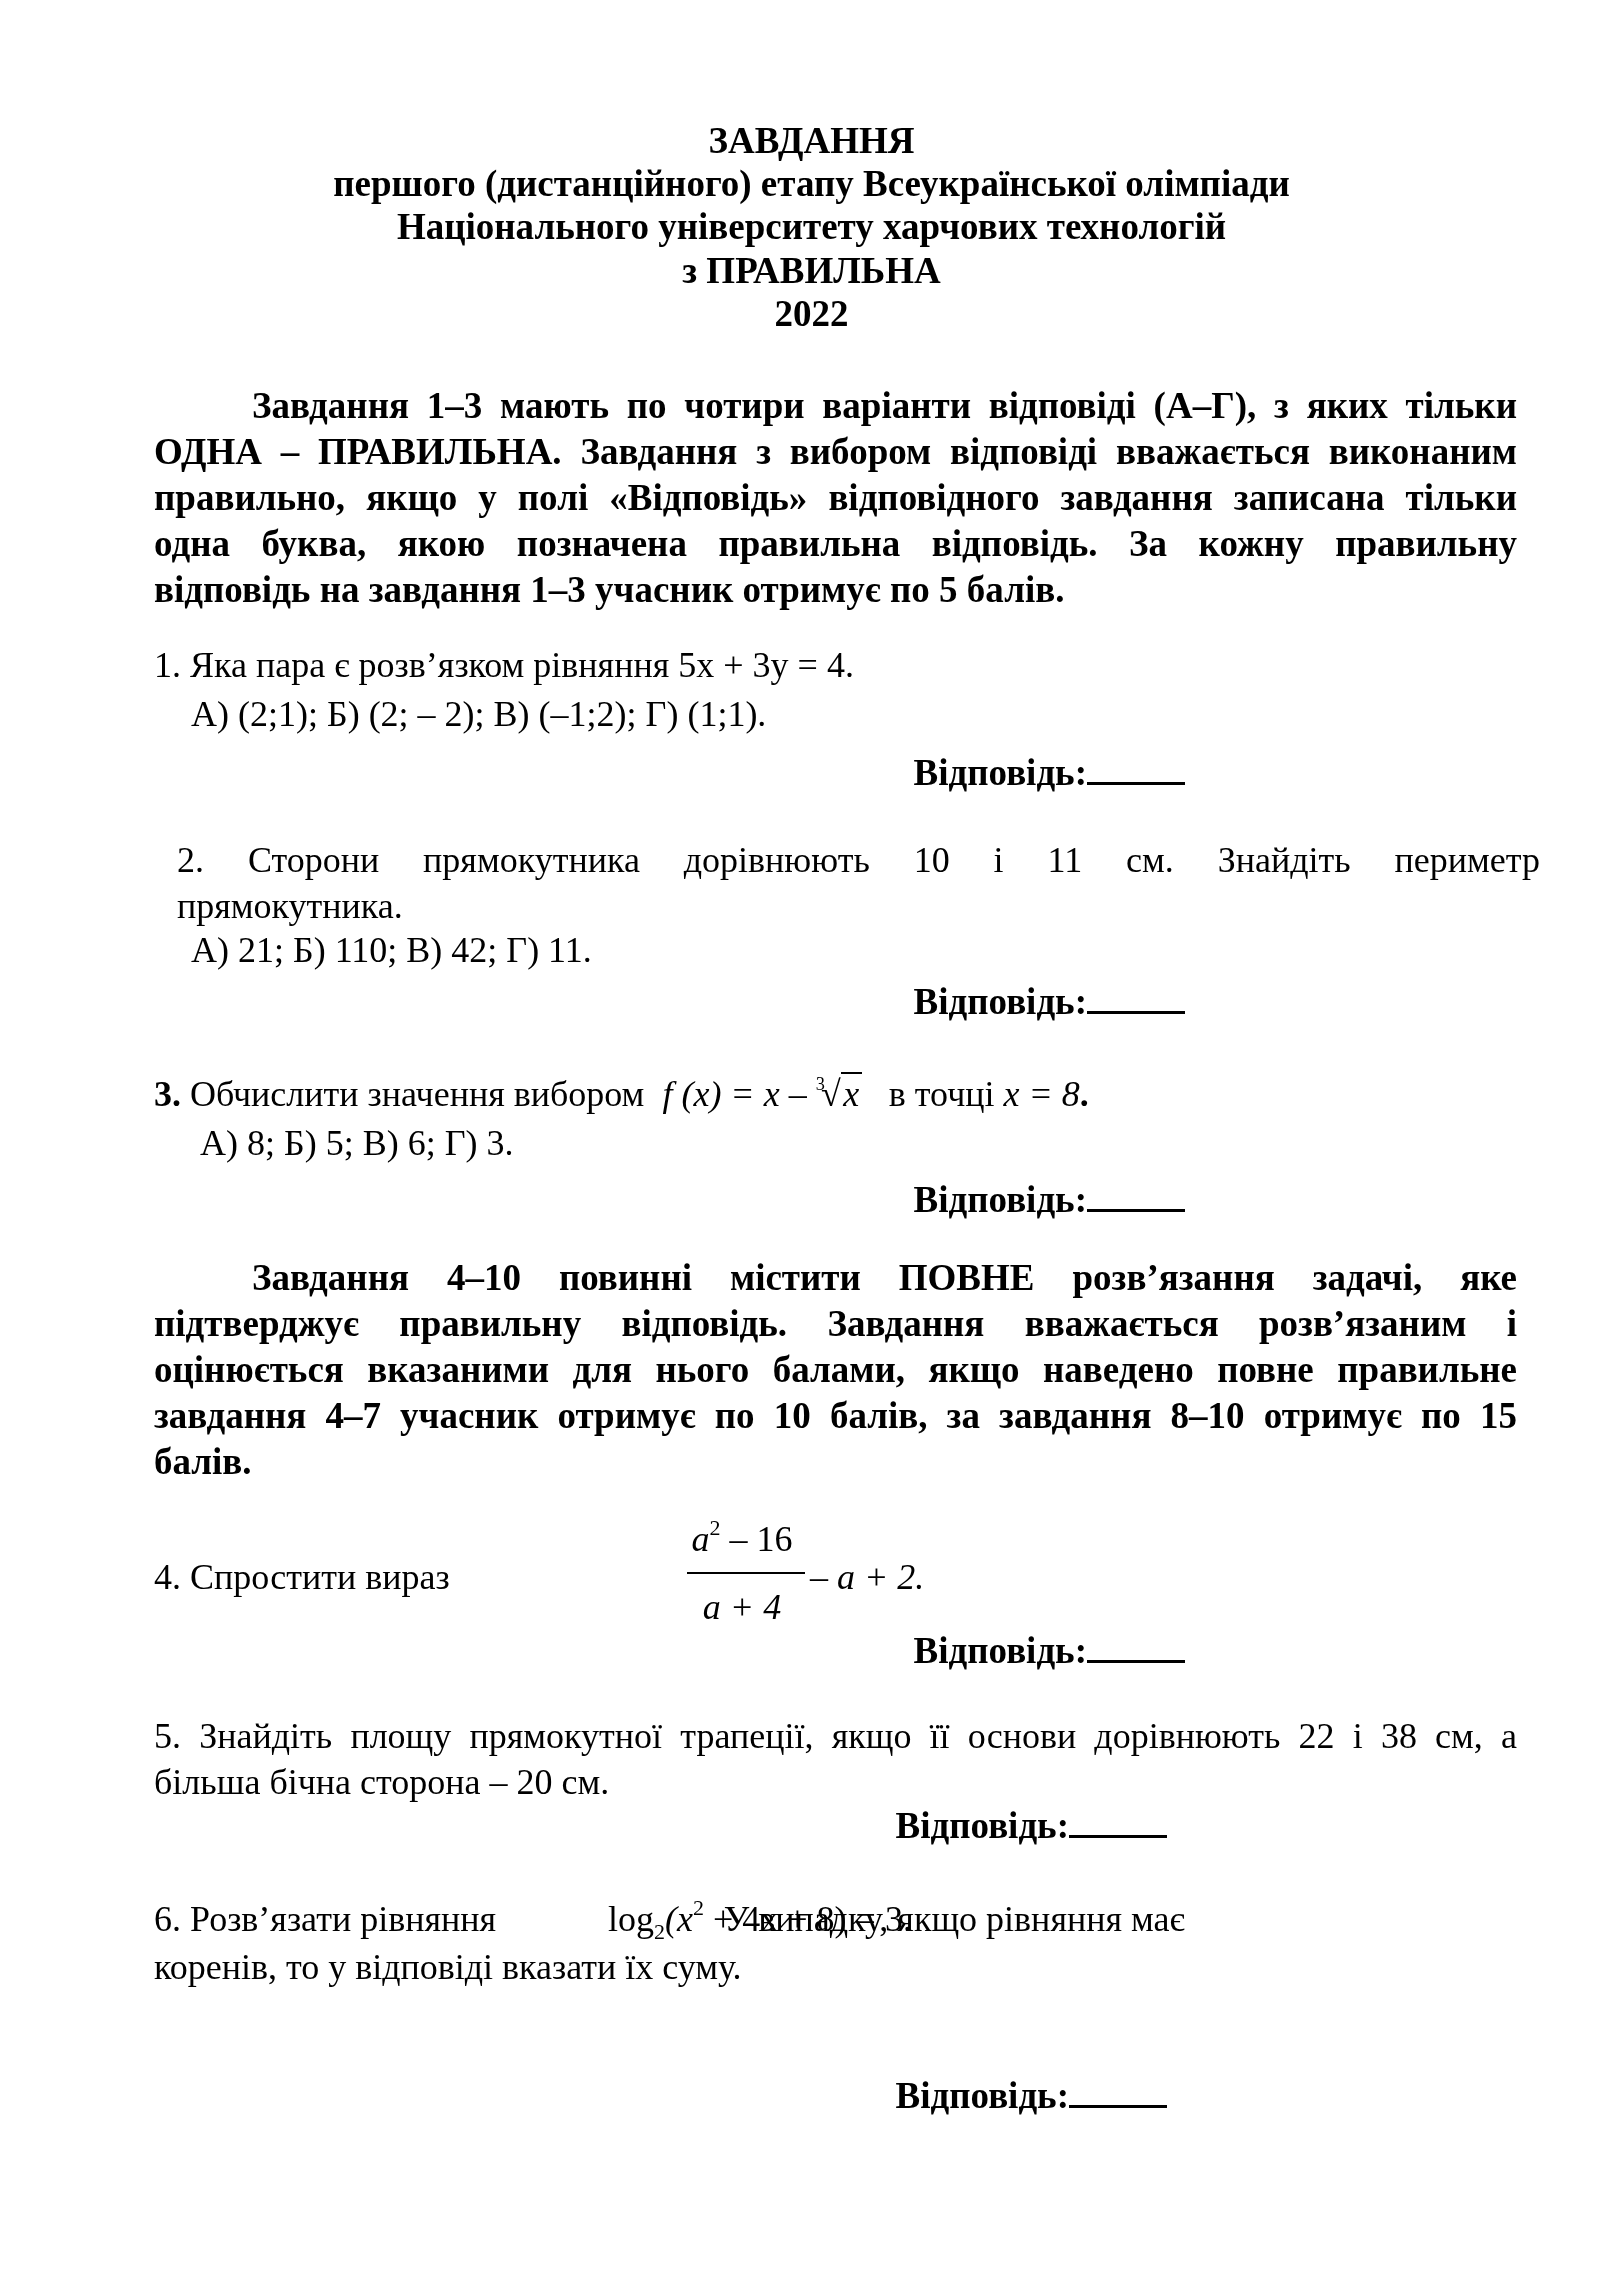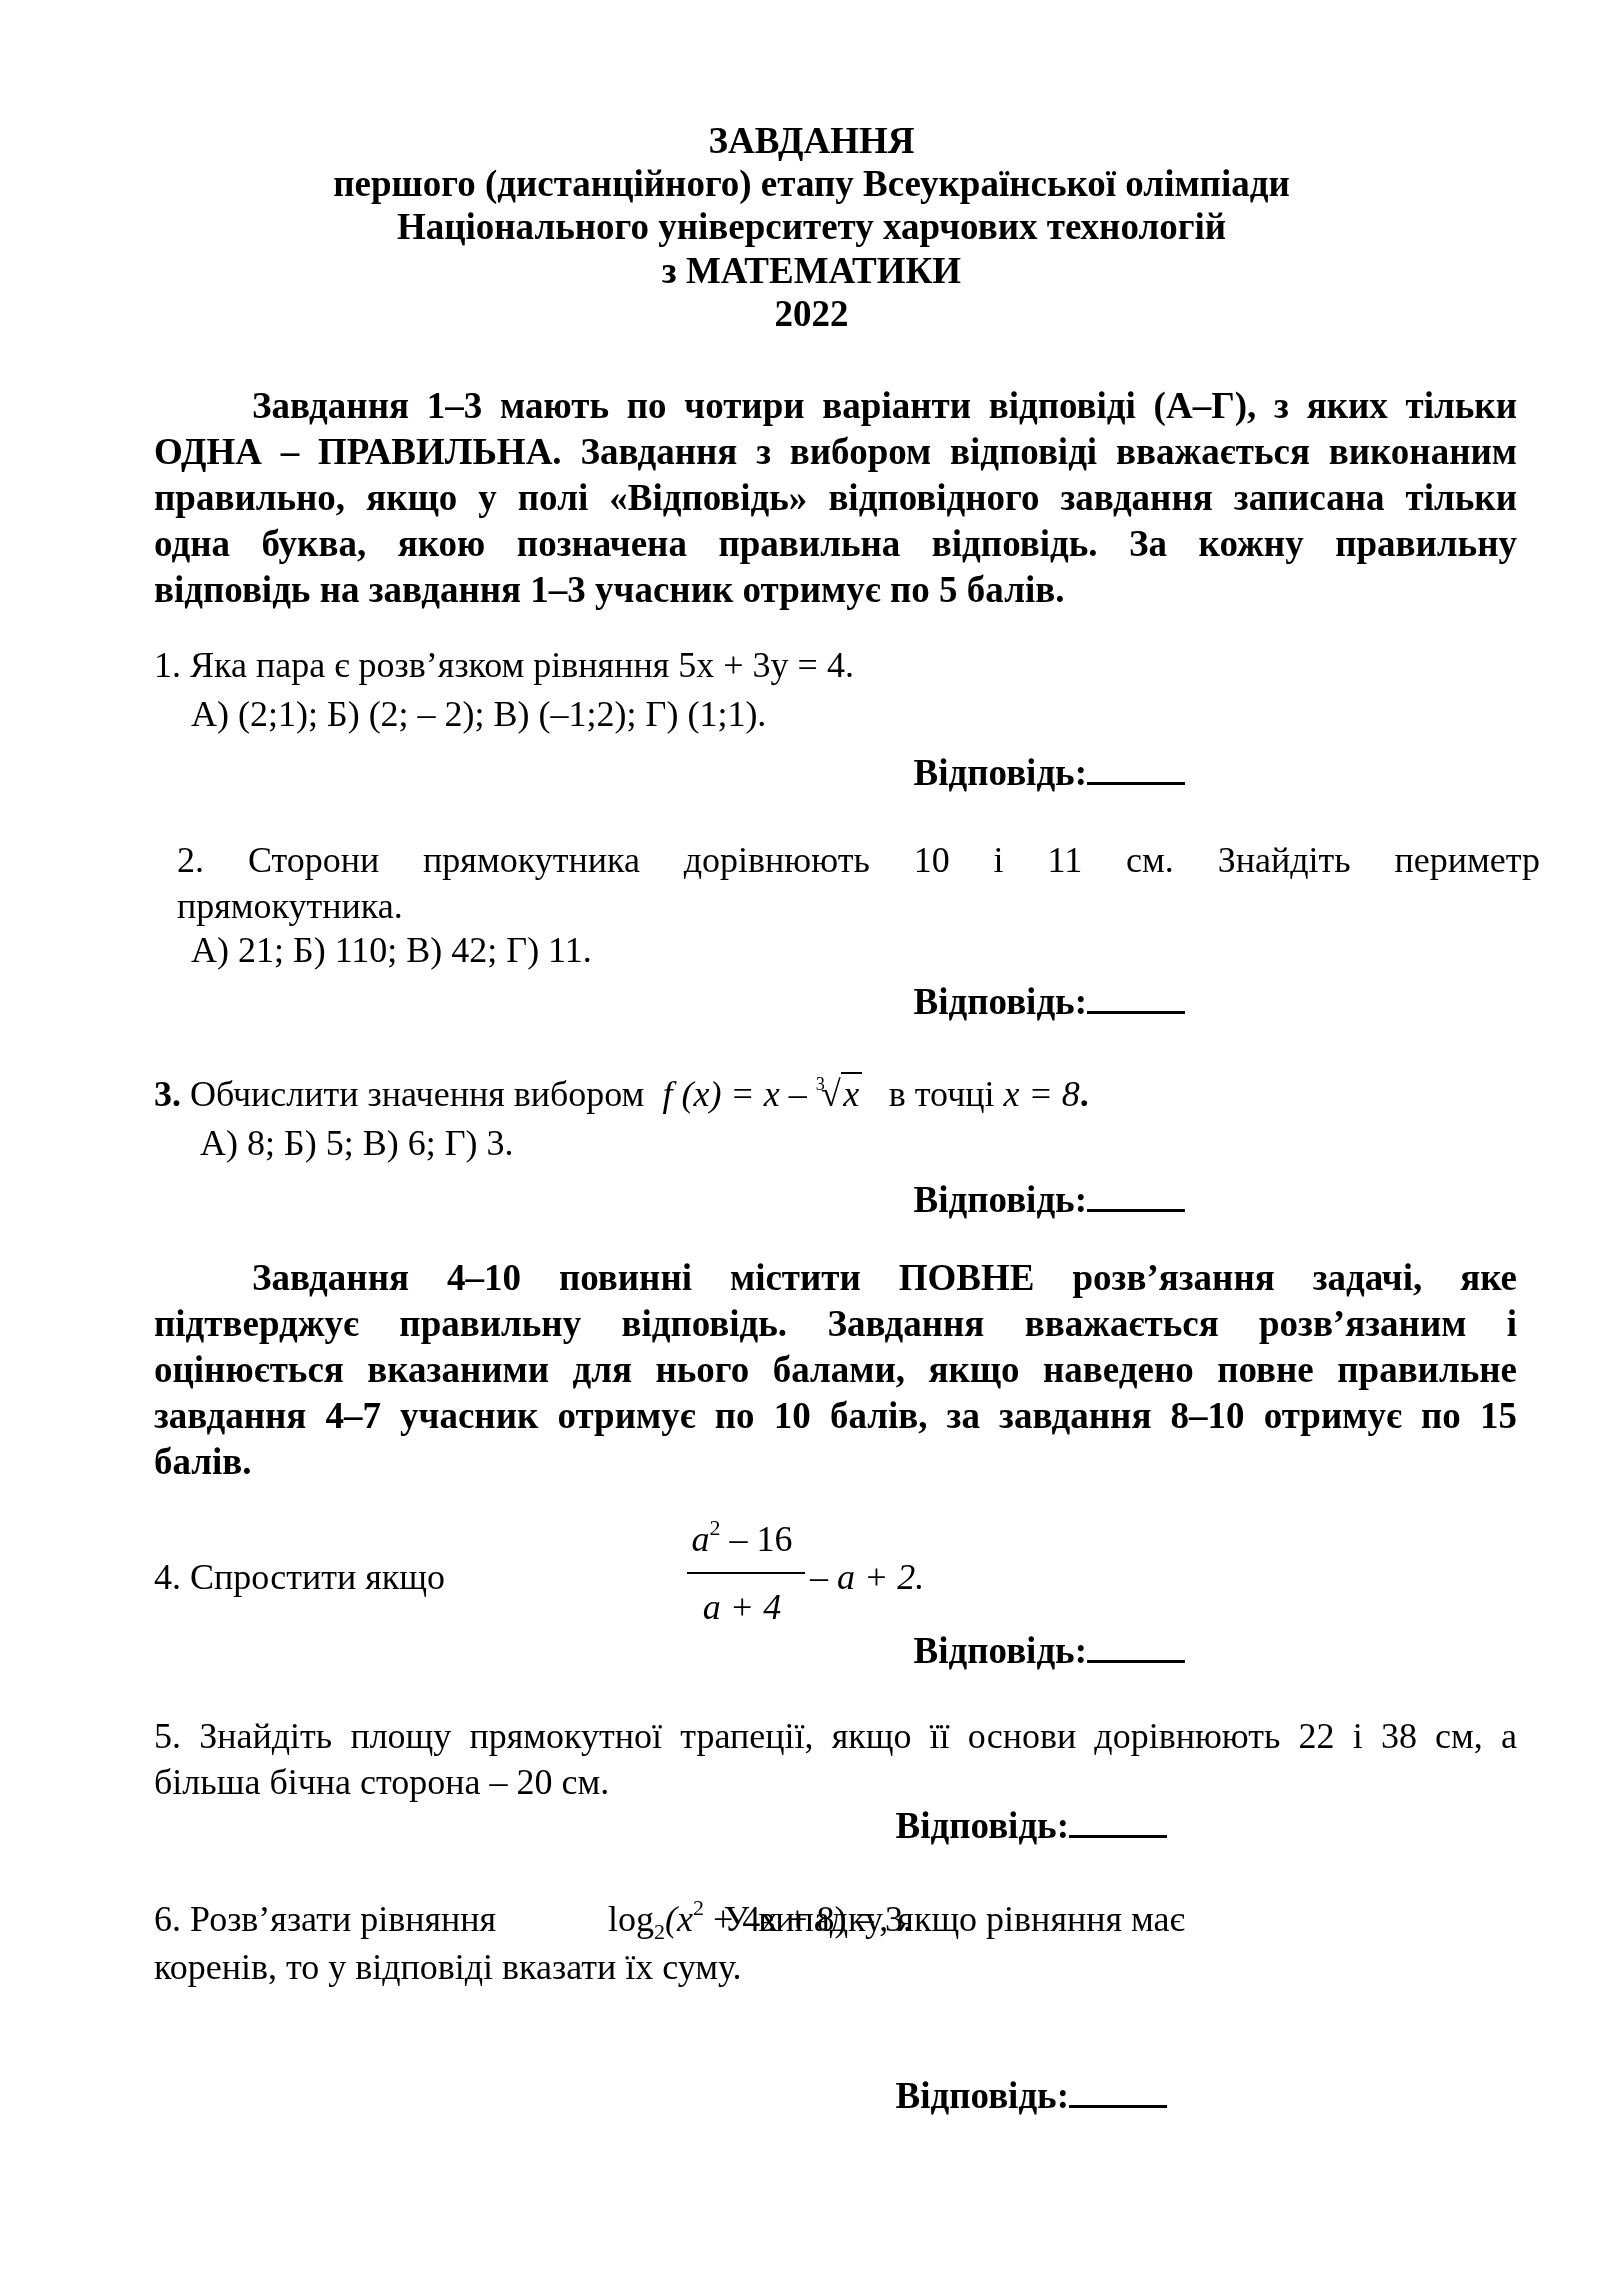--- a/index.html
+++ b/index.html
@@ -24,21 +24,21 @@
   .root-body { border-top: 2px solid #000; padding: 0 2.6px; }
 </style>
 </head>
 <body>
 
 <div class="page">
 
   <div class="abs title" style="top:119px;">ЗАВДАННЯ</div>
   <div class="abs title" style="top:162px;">першого (дистанційного) етапу Всеукраїнської олімпіади</div>
   <div class="abs title" style="top:205px;">Національного університету харчових технологій</div>
-  <div class="abs title" style="top:249px;">з МАТЕМАТИКИ</div>
+  <div class="abs title" style="top:249px;">з ПРАВИЛЬНА</div>
   <div class="abs title" style="top:292px;">2022</div>
 
   <div class="para bold" style="top:383px;">
     <span class="line" style="padding-left:98px; box-sizing:border-box;">Завдання 1–3 мають по чотири варіанти відповіді (А–Г),  з яких тільки</span>
     <span class="line">ОДНА – ПРАВИЛЬНА. Завдання з вибором відповіді вважається виконаним</span>
     <span class="line">правильно, якщо у полі «Відповідь» відповідного завдання записана тільки</span>
     <span class="line">одна буква, якою позначена правильна відповідь. За кожну правильну</span>
     <span class="line last">відповідь на завдання 1–3 учасник отримує по 5 балів.</span>
   </div>
 
@@ -77,21 +77,21 @@
   <div class="para bold" style="top:1255px;">
     <span class="line" style="padding-left:98px; box-sizing:border-box;">Завдання 4–10 повинні містити ПОВНЕ розв’язання задачі, яке</span>
     <span class="line">підтверджує правильну відповідь. Завдання вважається розв’язаним і</span>
     <span class="line">оцінюється вказаними для нього балами, якщо наведено повне правильне</span>
     <span class="line">завдання 4–7 учасник отримує по 10 балів, за завдання 8–10 отримує по 15</span>
     <span class="line last">балів.</span>
   </div>
 
   <div class="abs txt" style="left:154px; top:1556px;">
     <span>4.</span>
-    <span>Спростити якщо</span>
+    <span>Спростити вираз</span>
   </div>
   <div class="frac" style="left:680px; top:1518px; width:124px;">
     <i>a</i><sup>2</sup><span> – 16</span>
   </div>
   <div class="frac-line" style="left:687px; top:1572px; width:118px;"></div>
   <div class="frac" style="left:680px; top:1586px; width:124px; font-style:italic;">a + 4</div>
   <div class="abs txt" style="left:810px; top:1556px; font-style:italic;">– a + 2.</div>
   <div class="abs answer" style="right:103px; top:1629px;">
     <span>Відповідь:</span><span class="ul"></span>
   </div>

